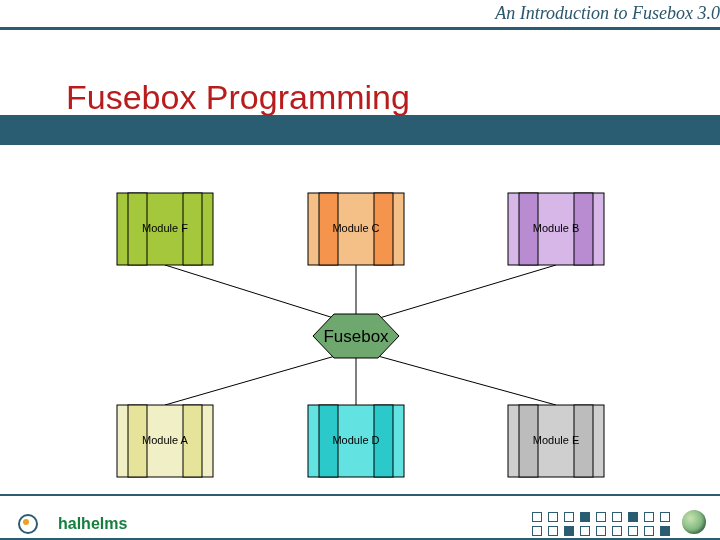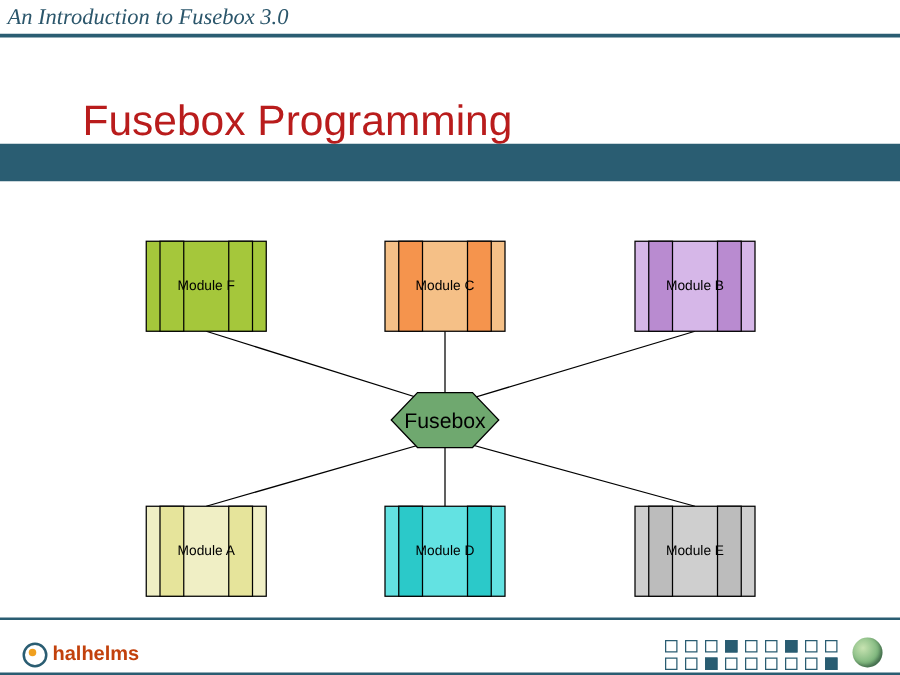--- a/index.html
+++ b/index.html
@@ -19,20 +19,21 @@
   .title-bar {
     position: absolute;
     top: 0; left: 0;
     width: 100%;
     height: 26px;
     color: #2b566b;
     font-style: italic;
     font-size: 18px;
     padding: 3px 0 0 6px;
     box-sizing: border-box;
+    text-align: right;
   }
   .title-underline {
     position: absolute;
     top: 27px; left: 0;
     width: 100%;
     height: 3px;
     background: #2a5d72;
   }
   .heading-band {
     position: absolute;
@@ -83,26 +84,26 @@
   .footer-rule2 {
     position: absolute;
     left: 0; bottom: 0;
     width: 100%; height: 2px;
     background: #2a5d72;
   }
   .logo {
     position: absolute;
     left: 18px; bottom: 6px;
     font-family: Arial, sans-serif;
-    color: #c2410c;
+    color: #15803d;
     font-size: 16px;
     font-weight: 600;
     display: flex;
     align-items: center;
-    gap: 4px;
+    gap: 20px;
   }
   .logo .orb {
     width: 16px; height: 16px;
     border: 2px solid #2a5d72;
     border-radius: 50%;
     display: inline-block;
     position: relative;
   }
   .logo .orb::after {
     content: "";

